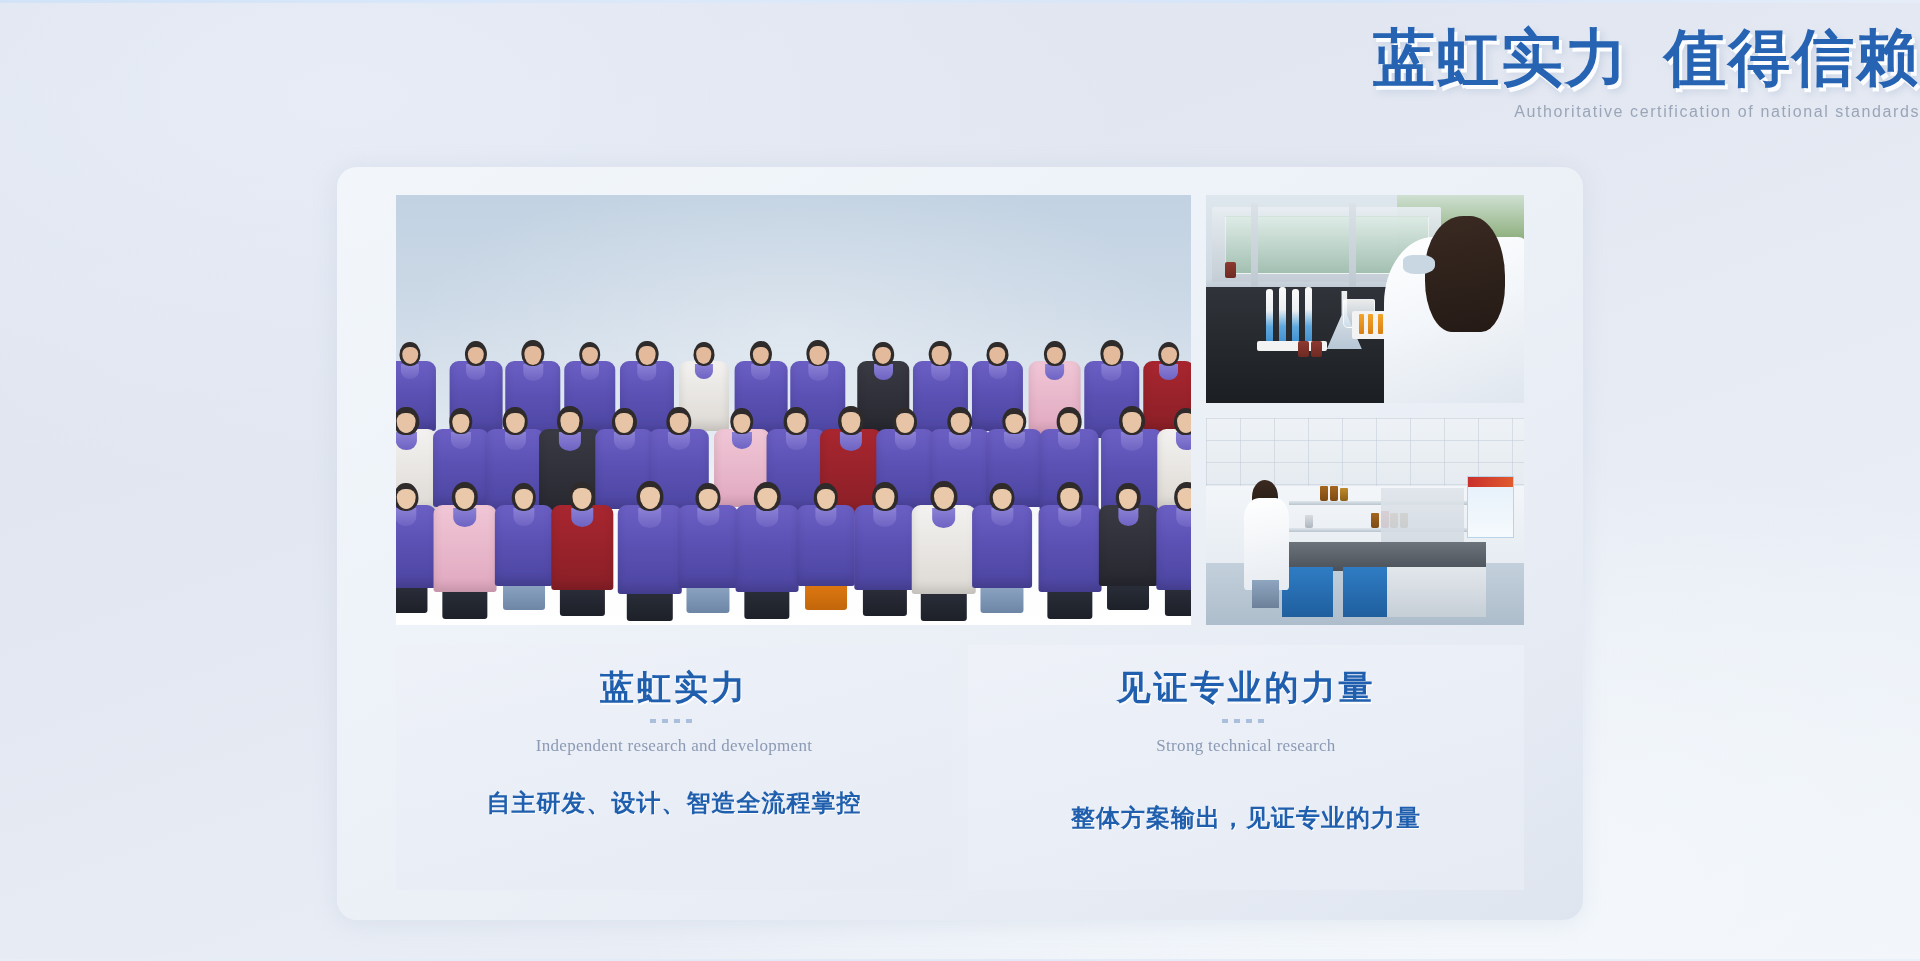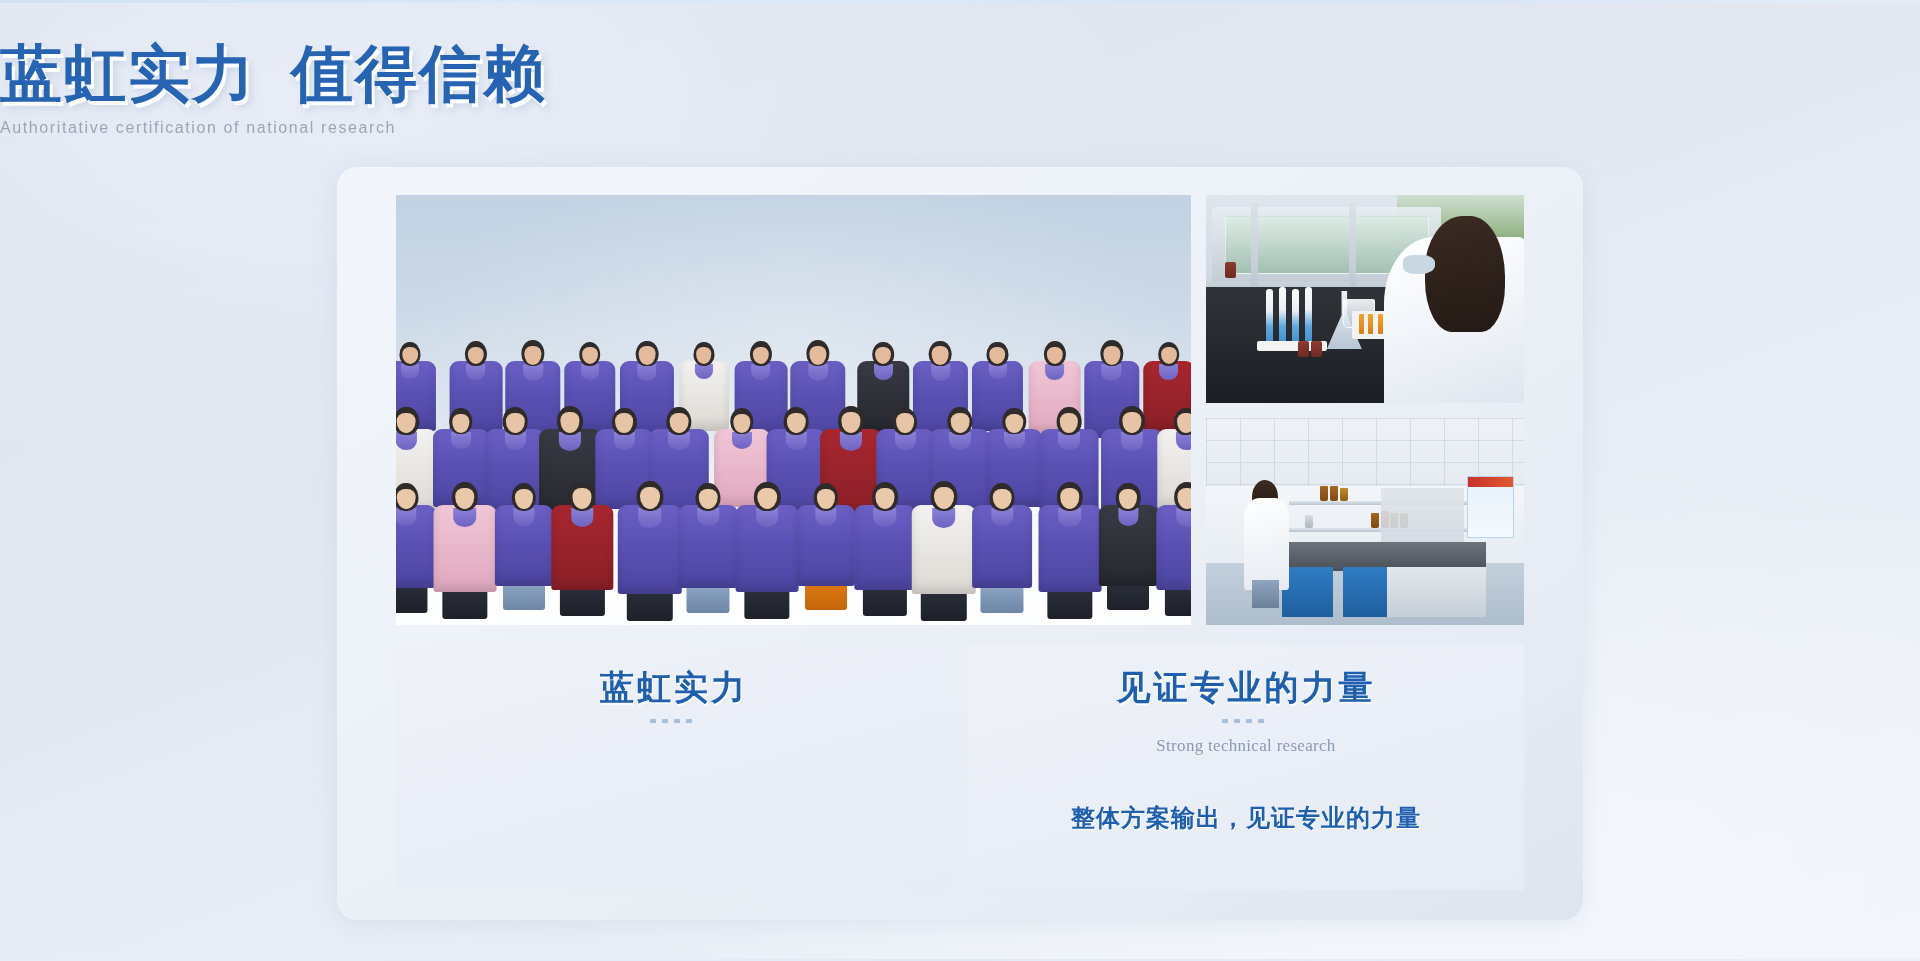--- a/index.html
+++ b/index.html
@@ -21,21 +21,21 @@
     background:linear-gradient(90deg,#cfe2f8,#dbe9fb 40%,#d4e4f9 70%,#e6eefa);
     opacity:.85;
   }
   .edge-line-bottom{
     position:absolute; left:0; bottom:0; width:100%; height:2px;
     background:linear-gradient(90deg,#e7eef7,#dfe9f6 50%,#e9f0f8);
     opacity:.9;
   }
 
   
-  .header{ position:absolute; left:0; top:38px; width:100%; text-align:left; }
+  .header{ position:absolute; left:0; top:22px; width:100%; text-align:right; }
   .title{
     font-family:"Liberation Serif", serif;
     font-size:62px; font-weight:bold; letter-spacing:2px;
     color:#2663b2;
     text-shadow:3px 4px 0 rgba(255,255,255,.92), 5px 6px 7px rgba(150,170,200,.35);
     line-height:1.18;
     white-space:pre;
   }
   .subtitle{
     margin-top:8px;
@@ -204,21 +204,21 @@
   .card-body.single{ margin-top:43px; }
 </style>
 </head>
 <body>
 
 <div class="edge-line-top"></div>
 <div class="edge-line-bottom"></div>
 
 <div class="header">
   <div class="title">蓝虹实力  值得信赖</div>
-  <div class="subtitle">Authoritative certification of national research</div>
+  <div class="subtitle">Authoritative certification of national standards</div>
 </div>
 
 <div class="panel">
 
   <div class="media">
 
     <div class="group-photo">
       <div class="crowd" id="crowd">
           <div class="person " style="left: -10.6604px; width: 50.1208px; height: 104.284px; bottom: 102.478px; z-index: 10;">
             <div class="body-j" style="width: 50.1208px; height: 69.5224px; bottom: 0px;">
@@ -593,21 +593,23 @@
         <div class="l2-pants"></div>
       </div>
     </div>
   </div>
 
   <div class="cards">
 
     <div class="card">
       <div class="card-title">蓝虹实力</div>
       <div class="dash-sep"></div>
+      <div class="card-en">Independent research and development</div>
       <div class="card-body">
+        <div>自主研发、设计、智造全流程掌控</div>
       </div>
     </div>
 
     <div class="card">
       <div class="card-title">见证专业的力量</div>
       <div class="dash-sep"></div>
       <div class="card-en">Strong technical research</div>
       <div class="card-body single">
         <div>整体方案输出，见证专业的力量</div>
       </div>

